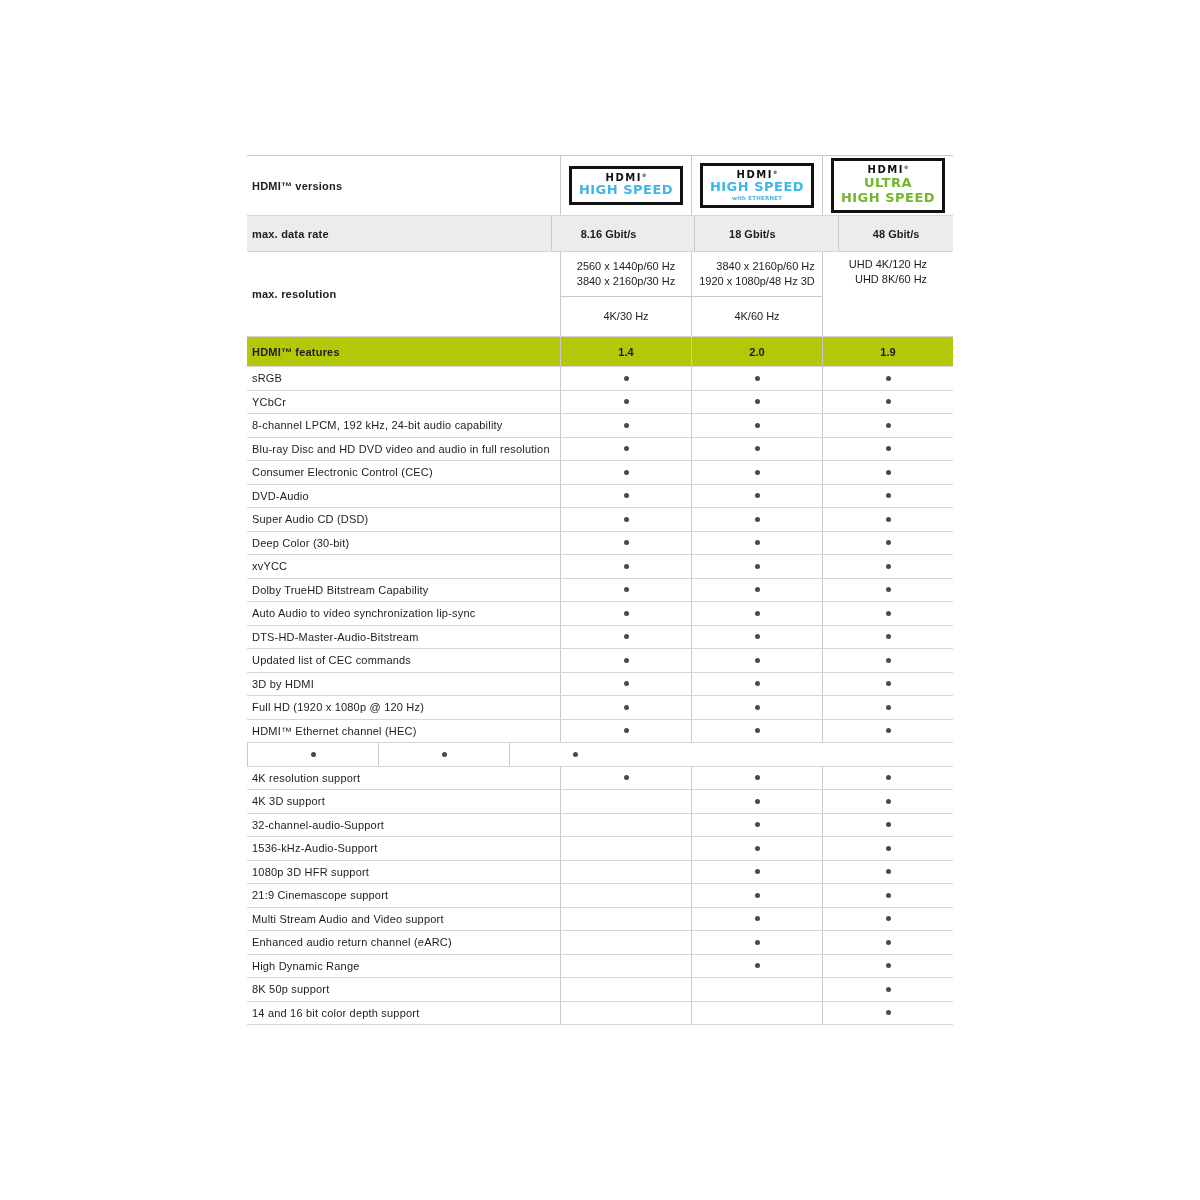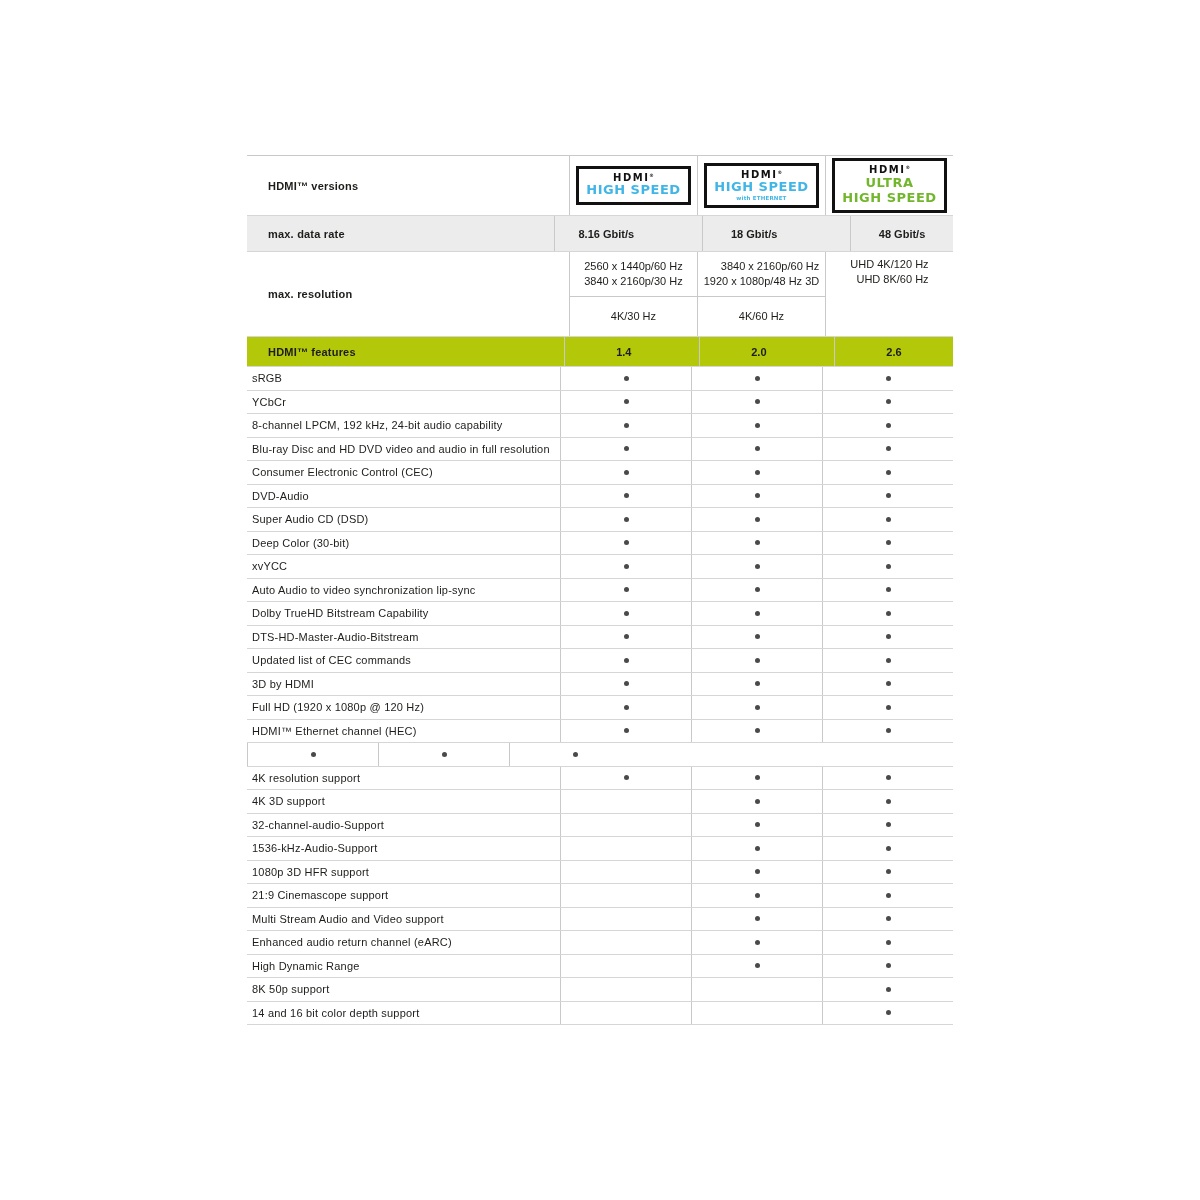--- a/index.html
+++ b/index.html
@@ -17,21 +17,21 @@
   .row{display:flex;box-sizing:border-box;border-bottom:1px solid var(--line-h,#d6d6d6);}
   .c0{
     width:313px;box-sizing:border-box;display:flex;align-items:center;
     padding-left:5px;font-size:11px;letter-spacing:0.2px;text-align:left;
   }
   .cd{
     width:131px;box-sizing:border-box;border-left:1px solid var(--line,#c9c9c9);
     display:flex;align-items:center;justify-content:center;text-align:center;
     font-size:11px;
   }
-  .bold{font-weight:bold;margin-left:16px;}
+  .bold{font-weight:bold;}
   .r-versions{height:60px;}
   .r-datarate{height:36px;background:var(--gray-row,#ececec);gap:29px;}
   .r-resolution{height:85px;}
   .r-ftheader{height:30px;background:var(--green-row,#b4c80a);}
   .row-feature{height:23.5px;}
   .feature-label{font-weight:normal;}
   .dot{
     width:5px;height:5px;border-radius:50%;
     background:var(--dot,#4a4a49);display:inline-block;
   }
@@ -117,21 +117,21 @@
       <div class="cd col">
         <div class="res-b">UHD 4K/120 Hz
 UHD 8K/60 Hz</div>
       </div>
     </div>
 
     <div class="row r-ftheader">
       <div class="c0 bold">HDMI™ features</div>
       <div class="cd bold">1.4</div>
       <div class="cd bold">2.0</div>
-      <div class="cd bold">2.6</div>
+      <div class="cd bold">1.9</div>
     </div>
 
     <div id="feature-rows">
   <div class="row row-feature">
     <div class="c0 feature-label">sRGB</div>
     <div class="cd">
             <span class="dot"></span>
           </div>
     <div class="cd">
             <span class="dot"></span>
@@ -239,46 +239,46 @@
           </div>
     <div class="cd">
             <span class="dot"></span>
           </div>
     <div class="cd">
             <span class="dot"></span>
           </div>
   </div>
 
   <div class="row row-feature">
+    <div class="c0 feature-label">Dolby TrueHD Bitstream Capability</div>
+    <div class="cd">
+            <span class="dot"></span>
+          </div>
+    <div class="cd">
+            <span class="dot"></span>
+          </div>
+    <div class="cd">
+            <span class="dot"></span>
+          </div>
+  </div>
+
+  <div class="row row-feature">
     <div class="c0 feature-label">Auto Audio to video synchronization lip-sync</div>
     <div class="cd">
             <span class="dot"></span>
           </div>
     <div class="cd">
             <span class="dot"></span>
           </div>
     <div class="cd">
             <span class="dot"></span>
           </div>
   </div>
 
   <div class="row row-feature">
-    <div class="c0 feature-label">Dolby TrueHD Bitstream Capability</div>
-    <div class="cd">
-            <span class="dot"></span>
-          </div>
-    <div class="cd">
-            <span class="dot"></span>
-          </div>
-    <div class="cd">
-            <span class="dot"></span>
-          </div>
-  </div>
-
-  <div class="row row-feature">
     <div class="c0 feature-label">DTS-HD-Master-Audio-Bitstream</div>
     <div class="cd">
             <span class="dot"></span>
           </div>
     <div class="cd">
             <span class="dot"></span>
           </div>
     <div class="cd">
             <span class="dot"></span>
           </div>

